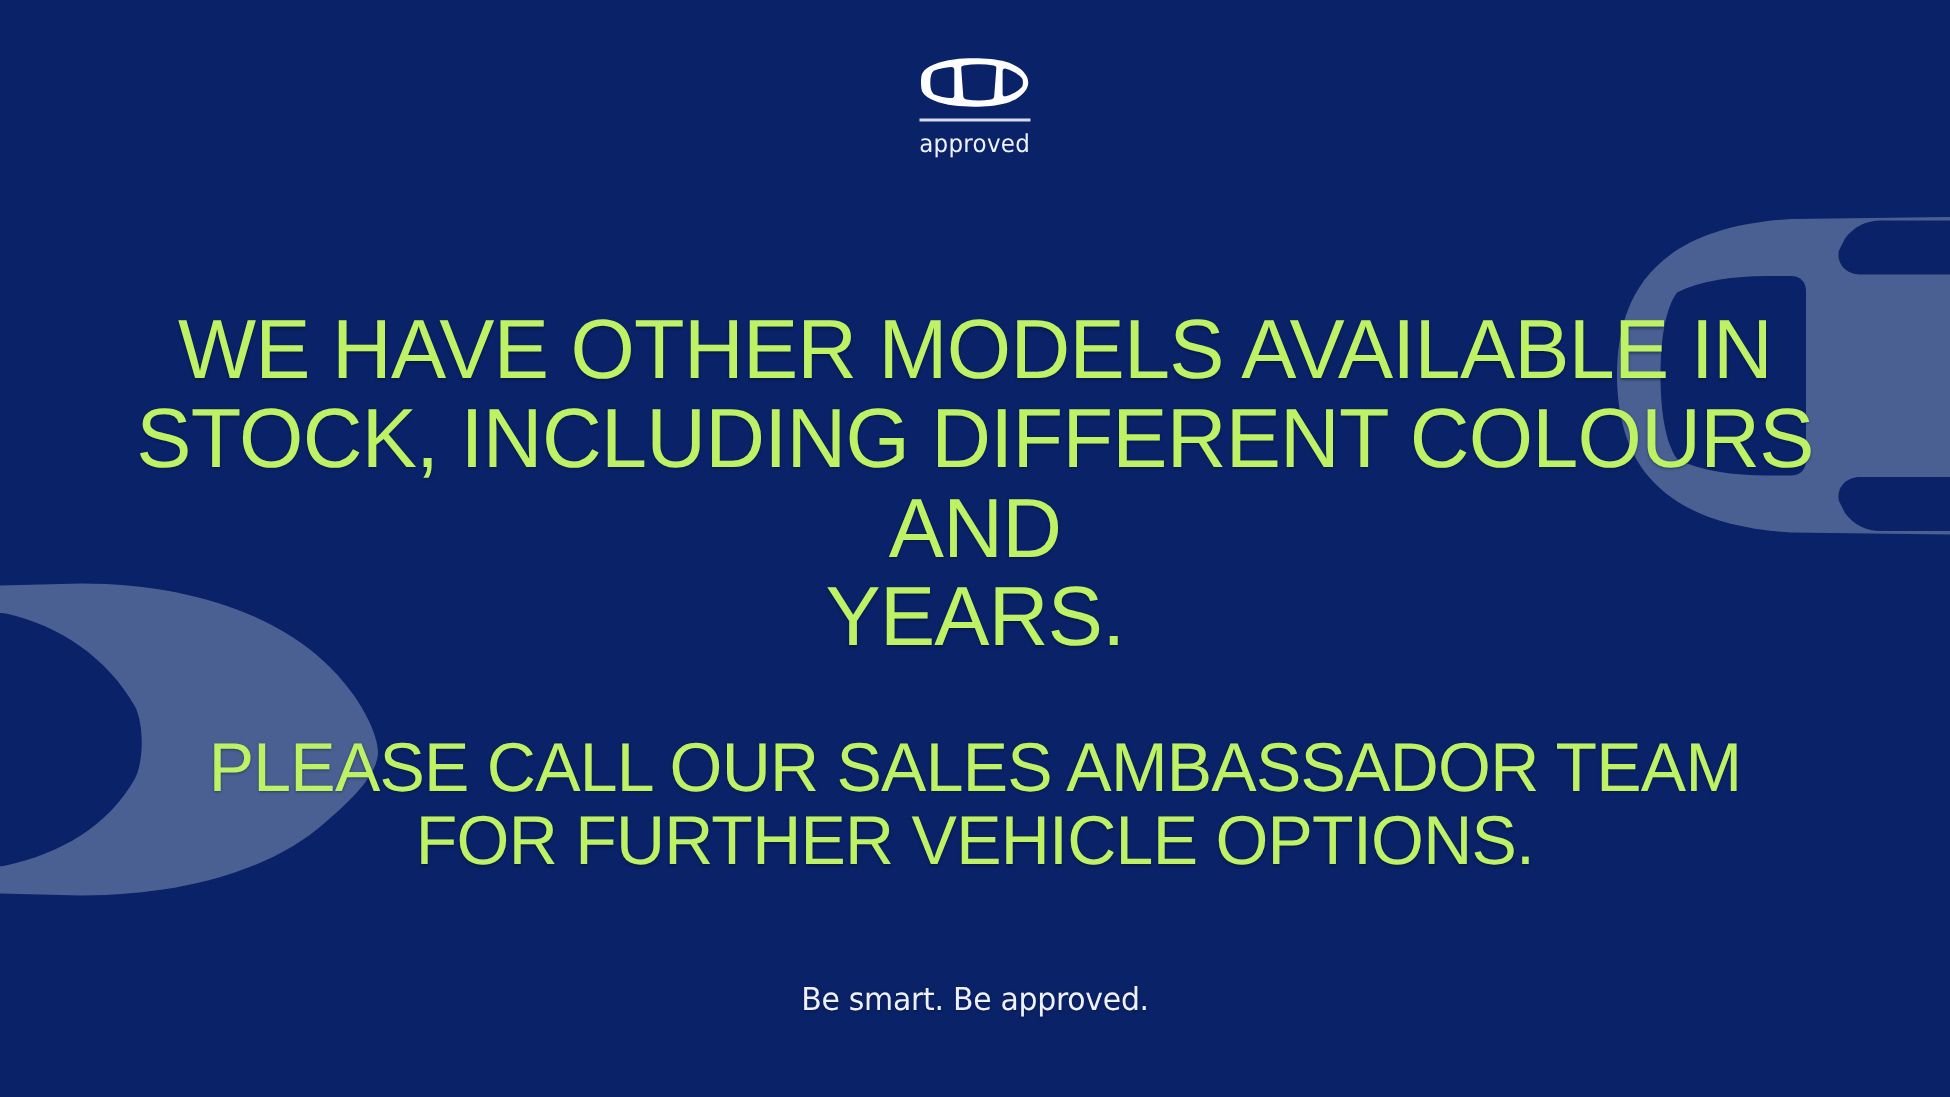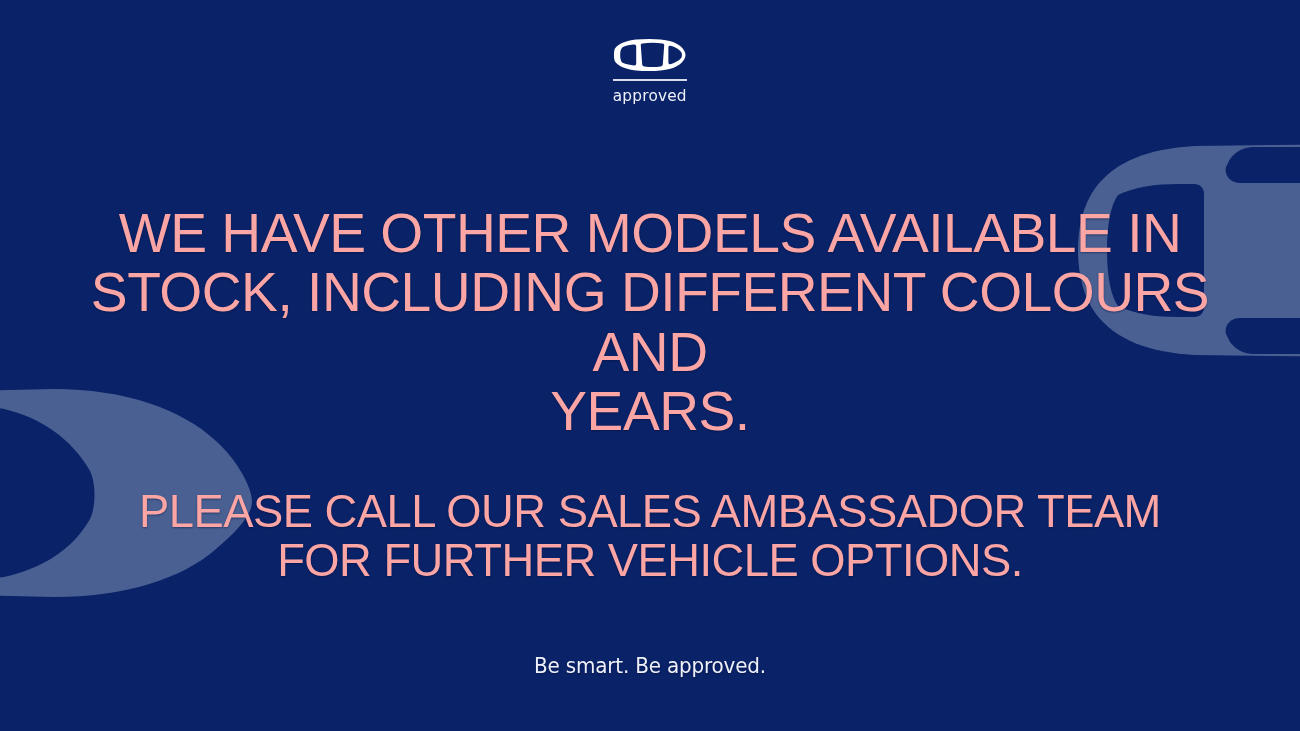--- a/index.html
+++ b/index.html
@@ -73,21 +73,21 @@
     transform-origin: center;
     line-height: 1;
   }
 
   
   .message-block {
     position: absolute;
     left: 0;
     right: 0;
     text-align: center;
-    color: #fca5a5;
+    color: #bef264;
     font-family: "Liberation Sans", "DejaVu Sans", sans-serif;
     font-weight: 400;
     letter-spacing: -0.5px;
     line-height: 1.06;
     padding: 0 70px;
     text-shadow: 0 1px 2px rgba(3,14,48,0.45);
   }
   #headline-primary {
     top: 203px;
     font-size: 56px;

